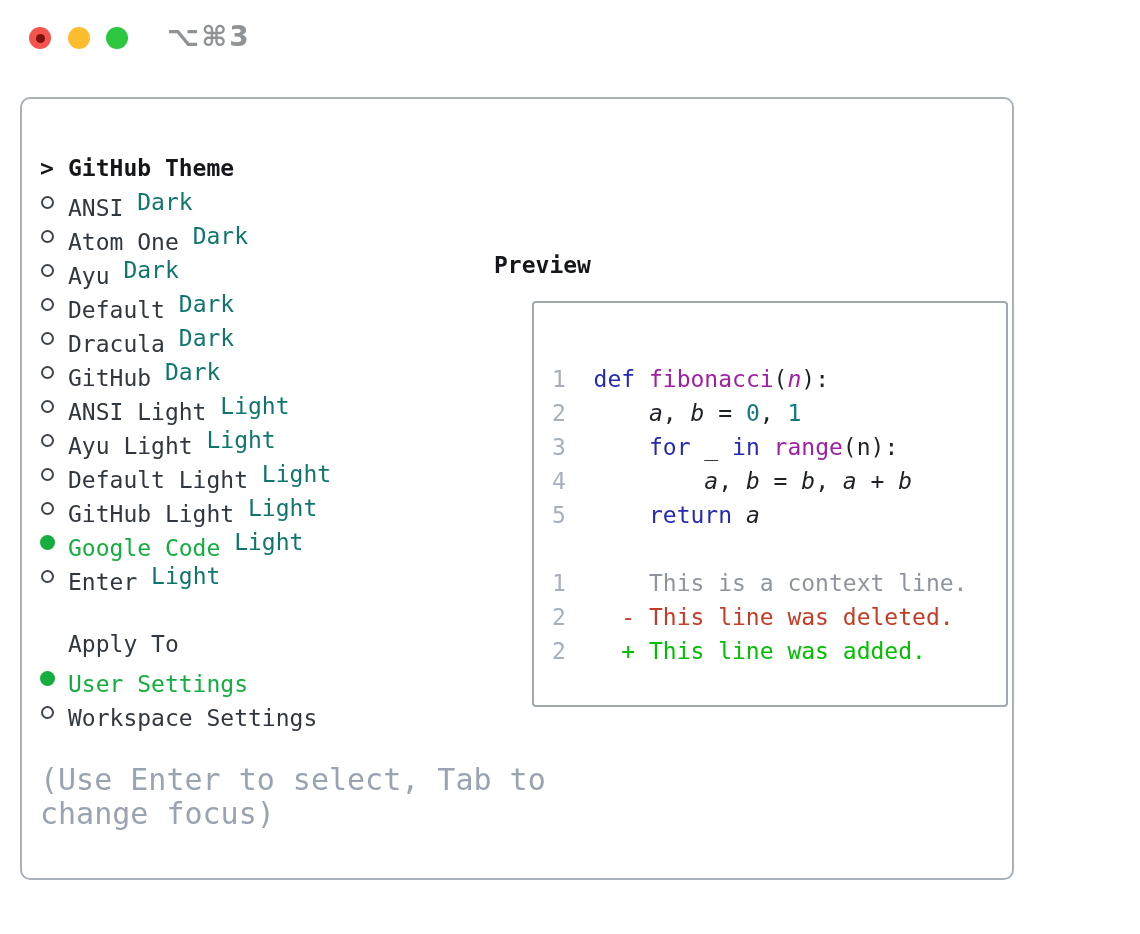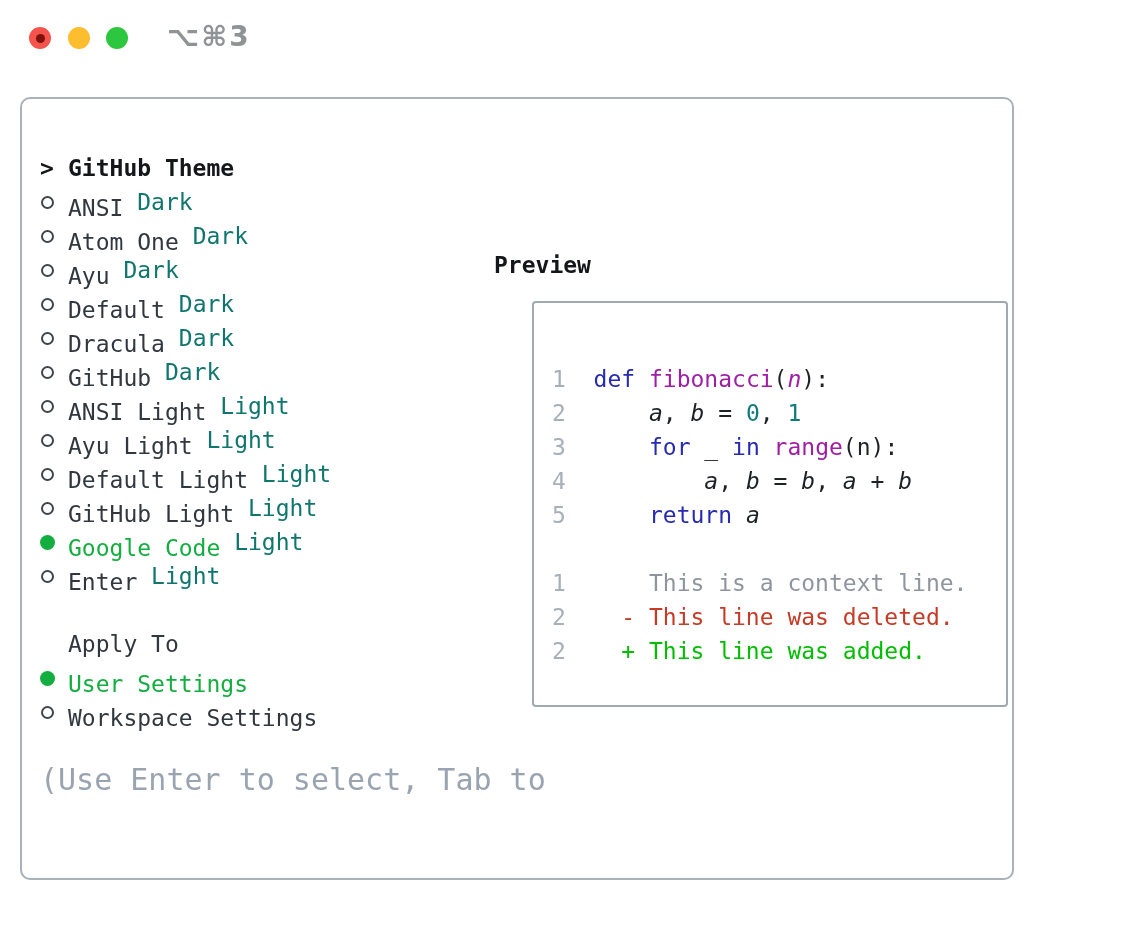--- a/index.html
+++ b/index.html
@@ -118,20 +118,21 @@
       </div>
 
       <div id="apply-list">
           <div class="row"><span class="mark"><span class="dot filled"></span></span><span class="tname green">User Settings</span></div>
           <div class="row"><span class="mark"><span class="dot"></span></span><span class="tname">Workspace Settings</span></div>
         </div>
 
       <div class="blank-row"></div>
 
       <div class="hint-line">(Use Enter to select, Tab to</div>
+      <div class="hint-line">change focus)</div>
     </div>
 
     <div class="preview-label">Preview</div>
 
     <div class="preview-box" id="preview-box">
         <div class="pv-line"><span class="ln">1  </span><span class="kw">def</span><span class="pln"> </span><span class="fn">fibonacci</span><span class="pln">(</span><span class="parm">n</span><span class="pln">):</span></div>
         <div class="pv-line"><span class="ln">2  </span><span class="pln">    </span><span class="var">a</span><span class="pln">, </span><span class="var">b</span><span class="pln"> = </span><span class="num">0</span><span class="pln">, </span><span class="num">1</span></div>
         <div class="pv-line"><span class="ln">3  </span><span class="pln">    </span><span class="kw">for</span><span class="pln"> _ </span><span class="kw">in</span><span class="pln"> </span><span class="fn">range</span><span class="pln">(n):</span></div>
         <div class="pv-line"><span class="ln">4  </span><span class="pln">        </span><span class="var">a</span><span class="pln">, </span><span class="var">b</span><span class="pln"> = </span><span class="var">b</span><span class="pln">, </span><span class="var">a</span><span class="pln"> + </span><span class="var">b</span></div>
         <div class="pv-line"><span class="ln">5  </span><span class="pln">    </span><span class="kw">return</span><span class="pln"> </span><span class="var">a</span></div>

